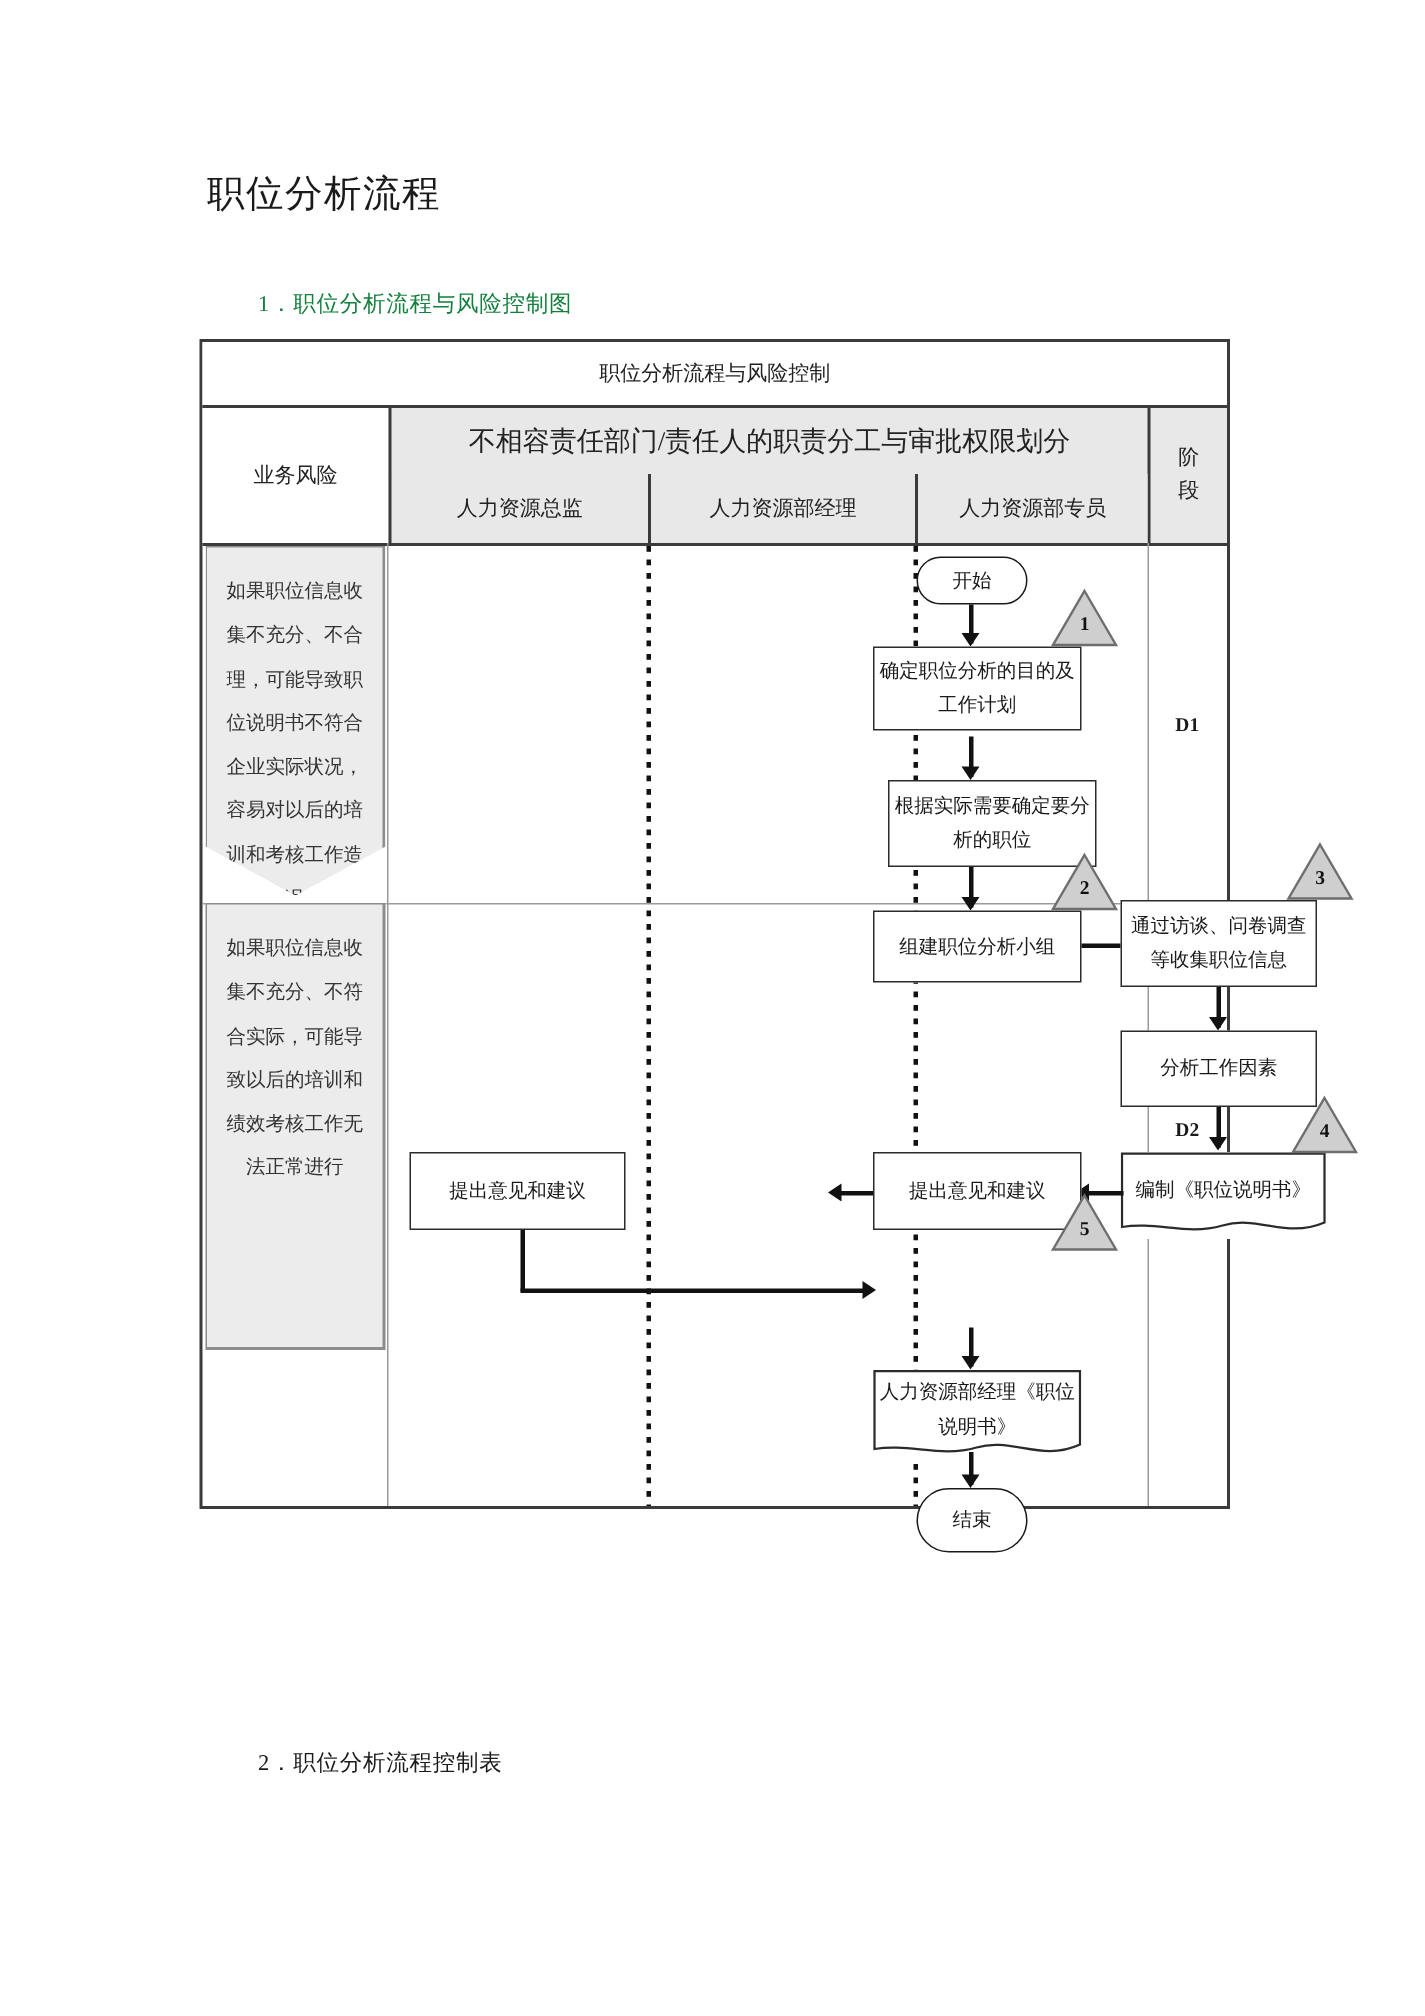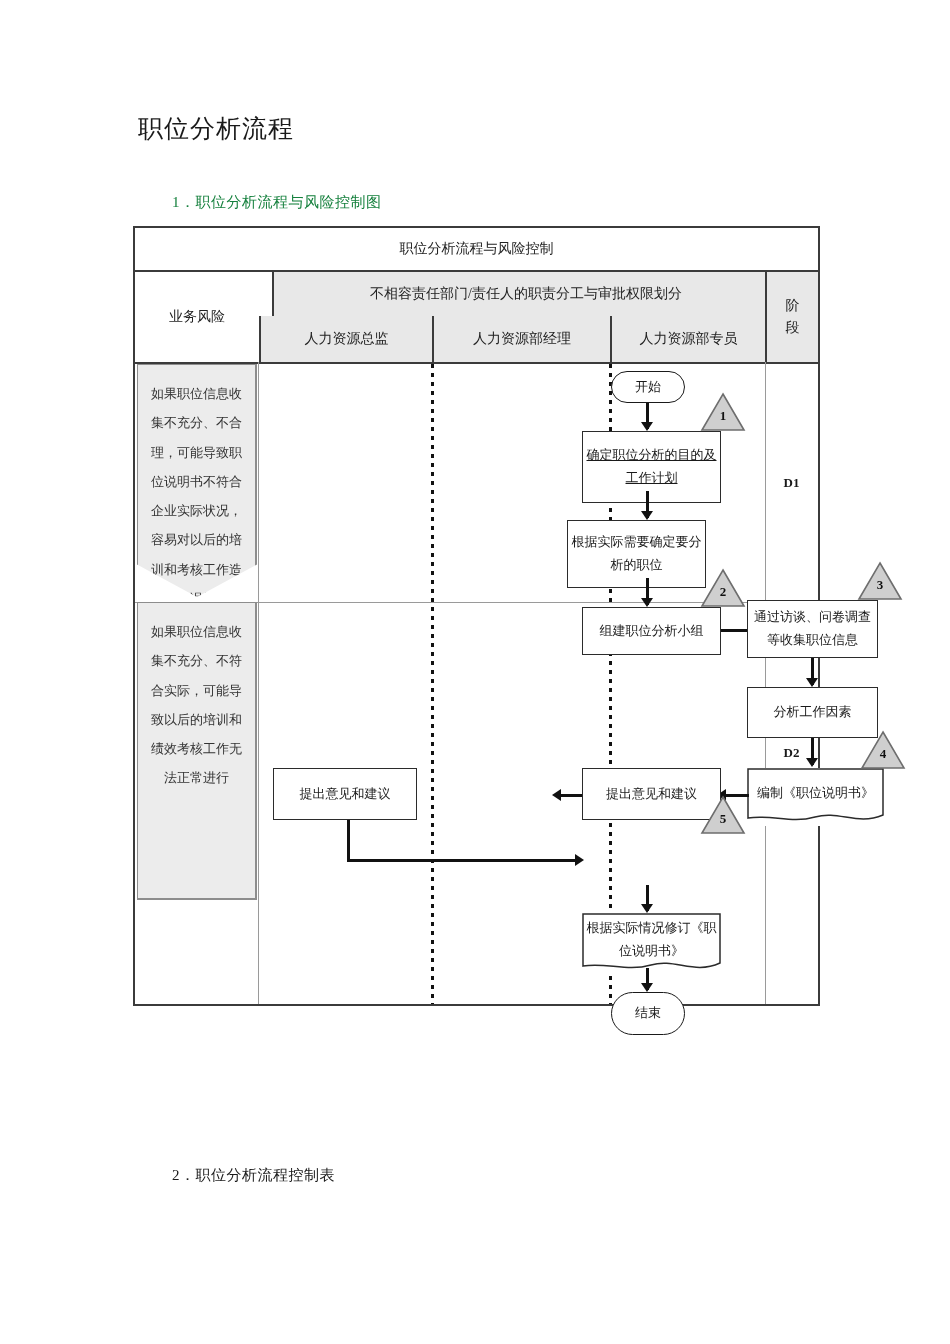--- a/index.html
+++ b/index.html
@@ -37,22 +37,22 @@
 
   
   #hdr-title-cell{
     position:absolute;left:0;top:0;width:683px;height:42px;
     display:flex;align-items:center;justify-content:center;
     font-size:14px;color:#222;background:#fff;
   }
   #hdr-resp-cell{
     position:absolute;left:124px;top:44px;width:506px;height:44px;
     display:flex;align-items:center;justify-content:center;
-    font-size:14px;color:#222;background:#e8e8e8;
-    border-left:2px solid #3b3b3b;box-sizing:border-box;margin-left:13px;
+    font-size:18px;color:#222;background:#e8e8e8;
+    border-left:2px solid #3b3b3b;box-sizing:border-box;
   }
   #hdr-risk-cell{
     position:absolute;left:0;top:44px;width:124px;height:90px;
     display:flex;align-items:center;justify-content:center;
     font-size:14px;color:#222;background:#fff;
   }
   #hdr-stage-cell{
     position:absolute;left:630px;top:44px;width:53px;height:90px;
     display:flex;flex-direction:column;align-items:center;justify-content:center;
     font-size:14px;color:#222;background:#e8e8e8;
@@ -199,32 +199,32 @@
 
     <div class="lane-div" id="lane-div-0"></div>
     <div class="lane-div" id="lane-div-1"></div>
 
     <div id="flow-canvas">
 
       <div class="node stadium" style="left:352px;top:7px;width:74px;height:32px;">开始</div>
       <div class="conn v" style="left:387px;top:39px;height:26px;"></div>
       <div class="arrow-d" style="left:382px;top:58px;"></div>
 
-      <div class="node rect" style="left:323px;top:67px;width:139px;height:72px;text-decoration:underline;">确定职位分析的目的及工作计划</div>
+      <div class="node rect" style="left:323px;top:67px;width:139px;height:56px;">确定职位分析的目的及工作计划</div>
       <div class="marker" style="left:441px;top:28px;">
         <svg class="tri" width="46" height="40" viewBox="0 0 46 40">
           <polygon points="23,2 44,38 2,38" fill="#cfcfcf" stroke="#6e6e6e" stroke-width="1.6"></polygon>
         </svg>
         <div class="num">1</div>
       </div>
 
       <div class="conn v" style="left:387px;top:127px;height:27px;"></div>
       <div class="arrow-d" style="left:382px;top:147px;"></div>
 
-      <div class="node rect" style="left:308px;top:156px;width:139px;height:68px;">根据实际需要确定要分析的职位</div>
+      <div class="node rect" style="left:333px;top:156px;width:139px;height:58px;">根据实际需要确定要分析的职位</div>
 
       <div class="conn v" style="left:387px;top:214px;height:27px;"></div>
       <div class="arrow-d" style="left:382px;top:234px;"></div>
 
       <div class="node rect" style="left:323px;top:243px;width:139px;height:48px;">组建职位分析小组</div>
       <div class="marker" style="left:441px;top:204px;">
         <svg class="tri" width="46" height="40" viewBox="0 0 46 40">
           <polygon points="23,2 44,38 2,38" fill="#cfcfcf" stroke="#6e6e6e" stroke-width="1.6"></polygon>
         </svg>
         <div class="num">2</div>
@@ -283,21 +283,21 @@
         <div class="num">5</div>
       </div>
 
       <div class="conn v" style="left:387px;top:521px;height:26px;"></div>
       <div class="arrow-d" style="left:382px;top:540px;"></div>
 
       <div class="node doc" style="left:323px;top:549px;width:139px;height:62px;">
         <svg class="doc-inner" viewBox="0 0 139 62" preserveAspectRatio="none">
           <path d="M1,1 L138,1 L138,50 C112,62 93,45 69,52 C45,59 24,49 1,53 Z" fill="#ffffff" stroke="#2b2b2b" stroke-width="1.5" vector-effect="non-scaling-stroke"></path>
         </svg>
-        <div class="doc-label">根据实际情况修订《职位说明书》</div>
+        <div class="doc-label">人力资源部经理《职位说明书》</div>
       </div>
 
       <div class="conn v" style="left:387px;top:604px;height:22px;"></div>
       <div class="arrow-d" style="left:382px;top:619px;"></div>
 
       <div class="node stadium" style="left:352px;top:628px;width:74px;height:43px;">结束</div>
     </div>
   </div>
 </div>
 

